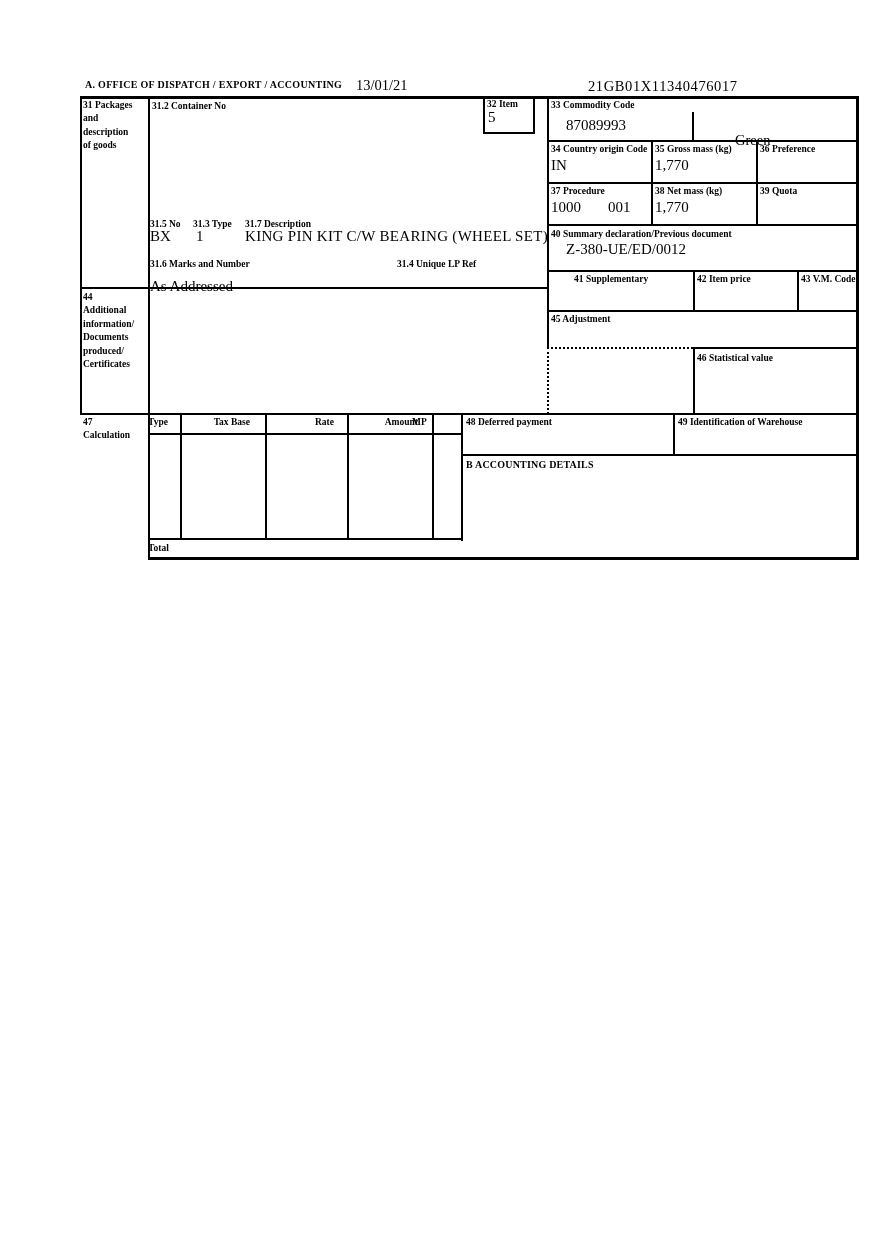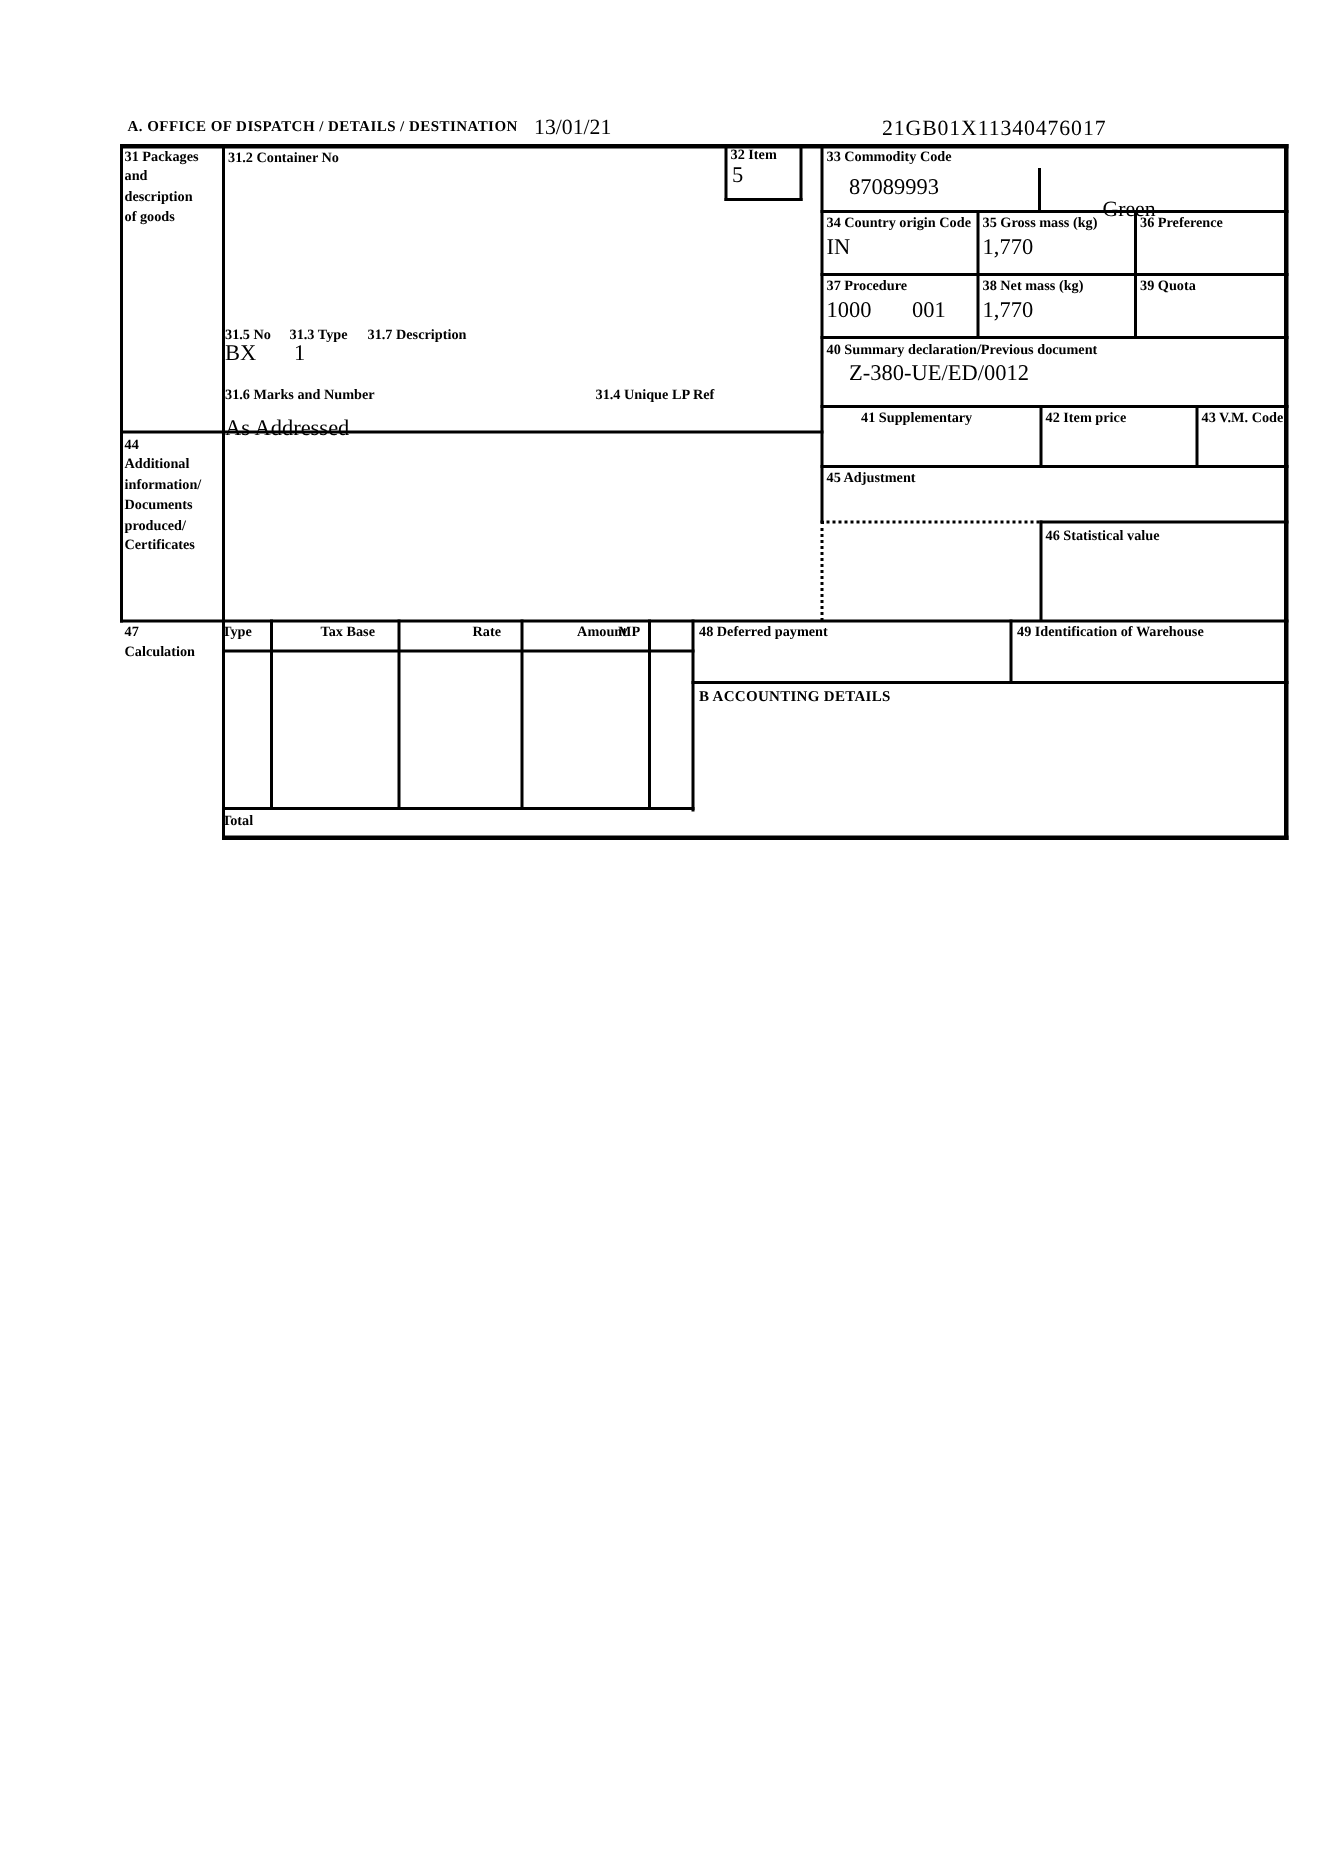--- a/index.html
+++ b/index.html
@@ -21,21 +21,21 @@
   .hval { position:absolute; font-size:14.5px; white-space:nowrap; }
   .th { position:absolute; font-size:9.5px; font-weight:bold; white-space:nowrap; }
   .ctr { }
   .rgt { text-align:right; }
 </style>
 </head>
 <body>
 
 <div class="page">
 
-  <div class="hdr-lbl" style="left:85px; top:79px;">A. OFFICE OF DISPATCH / DETAILS / DESTINATION</div>
+  <div class="hdr-lbl" style="left:85px; top:79px;">A. OFFICE OF DISPATCH / EXPORT / ACCOUNTING</div>
   <div class="hval" style="left:356px; top:77px;">13/01/21</div>
   <div class="hval" style="left:588px; top:78px; letter-spacing:0.6px;">21GB01X11340476017</div>
   <div class="hval" style="left:735px; top:92px;margin-top:40px;">Green</div>
 
   <div class="h3" style="left:80px; top:96px;  width:779px;"></div>
   <div class="h" style="left:80px; top:287px; width:469px;"></div>
   <div class="h" style="left:80px; top:413px; width:779px;"></div>
   <div class="h" style="left:148px; top:433px; width:315px;"></div>
   <div class="h" style="left:148px; top:538px; width:315px;"></div>
   <div class="h3" style="left:148px; top:557px; width:711px;"></div>
@@ -75,20 +75,21 @@
     <div>description</div>
     <div>of goods</div>
   </div>
   <div class="lbl" style="left:152px; top:101px;">31.2 Container No</div>
 
   <div class="lbl" style="left:150px; top:219px;">31.5 No</div>
   <div class="lbl" style="left:193px; top:219px;">31.3 Type</div>
   <div class="lbl" style="left:245px; top:219px;">31.7 Description</div>
   <div class="val" style="left:150px; top:228px;">BX</div>
   <div class="val" style="left:196px; top:228px;">1</div>
+  <div class="val" style="left:245px; top:228px; letter-spacing:0.3px;">KING PIN KIT C/W BEARING (WHEEL SET)</div>
 
   <div class="lbl" style="left:150px; top:259px;">31.6 Marks and Number</div>
   <div class="lbl" style="left:397px; top:259px;">31.4 Unique LP Ref</div>
   <div class="val" style="left:150px; top:278px;">As Addressed</div>
 
   <div class="lbl" style="left:487px; top:99px;">32 Item</div>
   <div class="val" style="left:488px; top:109px;">5</div>
 
   <div class="lbl" style="left:551px; top:100px;">33 Commodity Code</div>
   <div class="val" style="left:566px; top:117px;">87089993</div>

